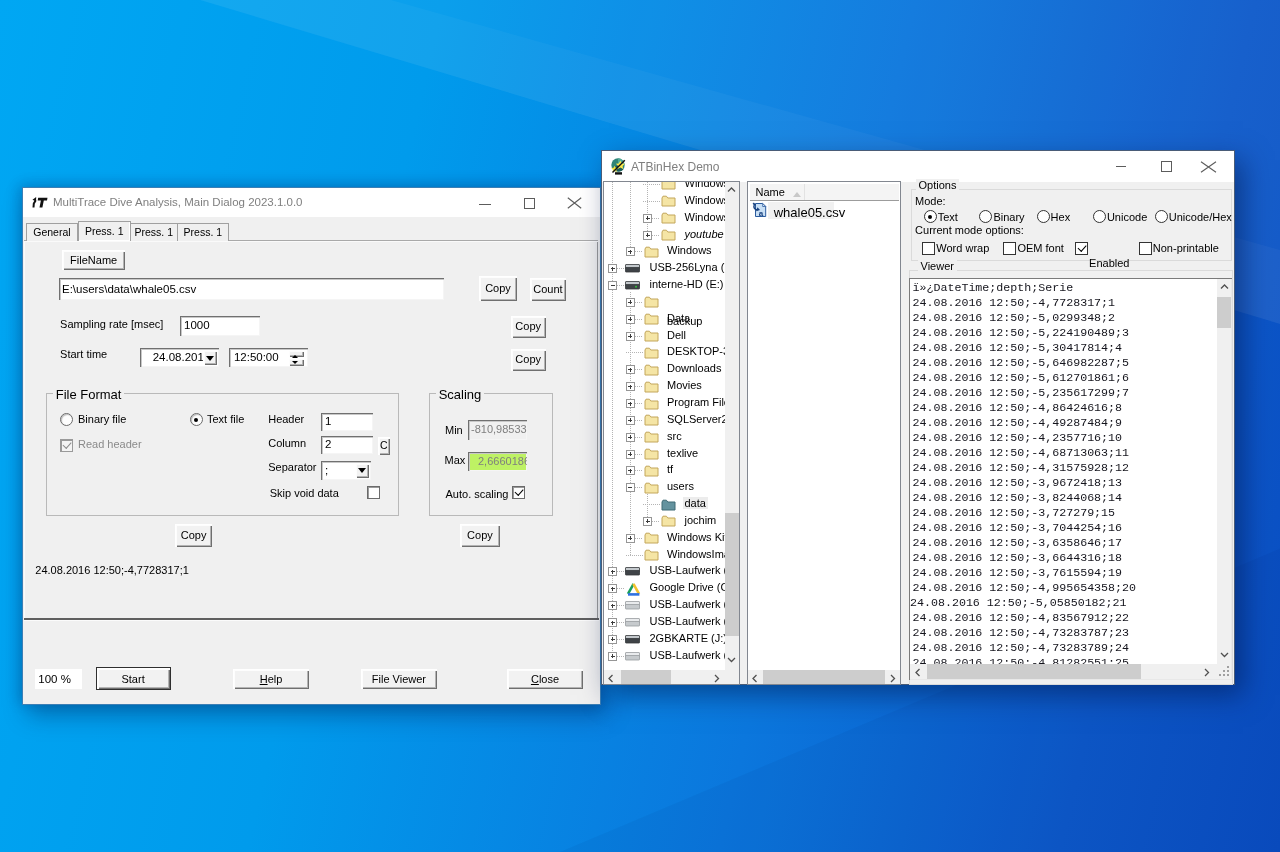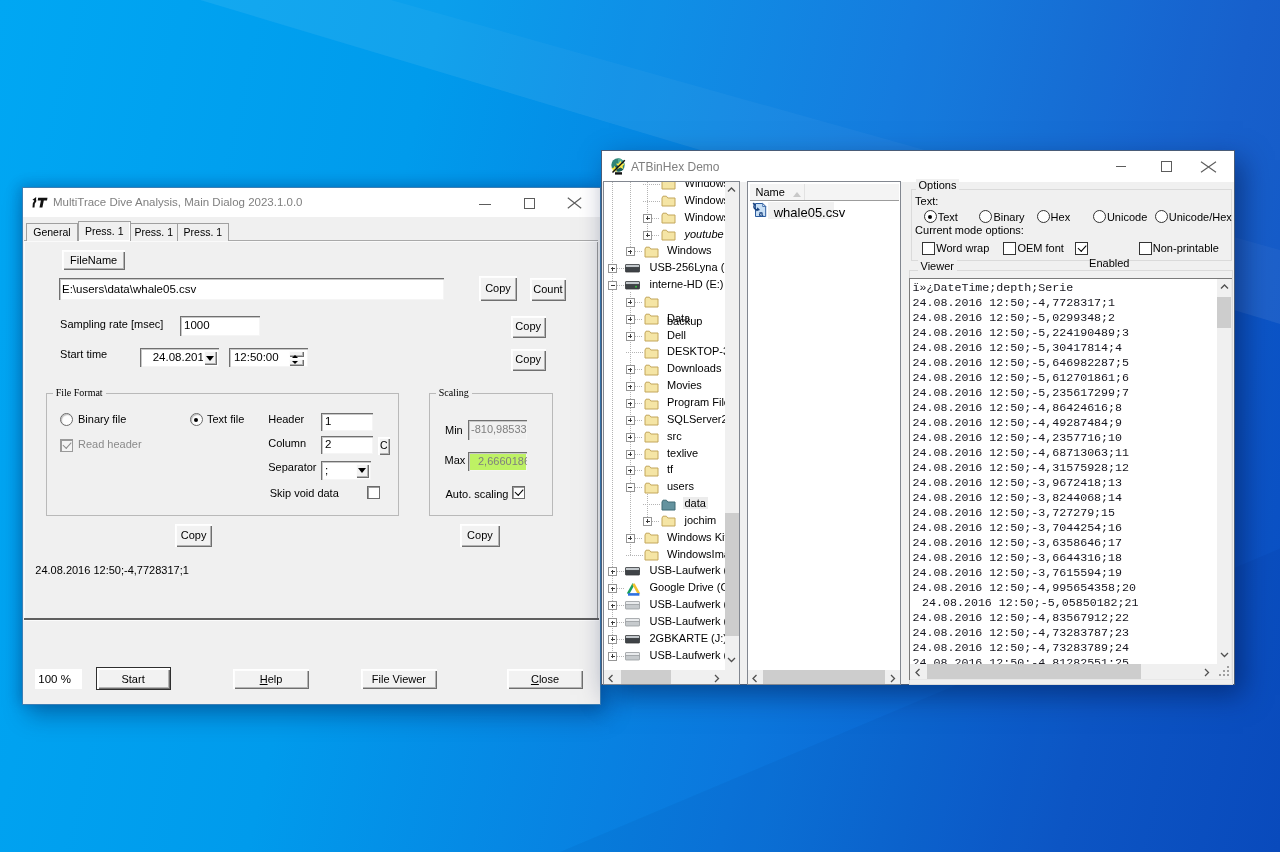--- a/index.html
+++ b/index.html
@@ -11,21 +11,21 @@
 .ttext{position:absolute;font-size:12px;color:#7f7f7f;white-space:nowrap;}
 
 .btn{position:absolute;background:#f2f2f2;
  box-shadow:inset 1px 1px 0 #ffffff, inset 2px 2px 0 #fdfdfd, inset -1px -1px 0 #6f6f6f, inset -2px -2px 0 #b4b4b4;
  font-size:11px;color:#000;text-align:center;}
 .edit{position:absolute;background:#fff;box-sizing:border-box;
  box-shadow:inset 1px 1px 0 #707070, inset 2px 2px 0 #c8c8c8, inset -1px -1px 0 #f5f5f5;
  font-size:11.5px;color:#000;white-space:nowrap;overflow:hidden;}
 .lbl{position:absolute;font-size:11px;color:#000;white-space:nowrap;}
 .grp{position:absolute;border:1px solid #b9b9b9;}
-.glab{position:absolute;top:-7px;background:#f0f0f0;font-size:10px;padding:0 3px;white-space:nowrap;font-family:Liberation Serif, serif;}
+.glab{position:absolute;top:-7px;background:#f0f0f0;font-size:13px;padding:0 3px;white-space:nowrap;}
 .radio{position:absolute;width:11px;height:11px;border-radius:50%;background:#fdfdfd;border:1px solid #6a6a6a;box-shadow:inset 1px 1px 1px rgba(0,0,0,.25);}
 .radio.on::after{content:"";position:absolute;left:3.5px;top:3.5px;width:4px;height:4px;border-radius:50%;background:#000;}
 .check{position:absolute;width:11px;height:11px;background:#fdfdfd;border:1px solid #6a6a6a;box-shadow:inset 1px 1px 0 #9a9a9a;}
 .check.on::after{content:"";position:absolute;left:2px;top:2px;width:6.5px;height:3.5px;border-left:1.7px solid #000;border-bottom:1.7px solid #000;transform:rotate(-48deg);}
 .check.dis{border-color:#9a9a9a;background:#f4f4f4;}
 .check.dis.on::after{border-color:#8c8c8c;}
 
 .trow{position:absolute;height:17px;font-size:11px;white-space:nowrap;}
 .pm{position:absolute;width:9px;height:9px;border:1px solid #969696;background:#fff;box-sizing:border-box;}
 .pm::before{content:"";position:absolute;left:1.5px;top:3px;width:4px;height:1px;background:#3c3c3c;}
@@ -442,21 +442,21 @@
       </svg>
  <div class="sbthumb" style="left:15px;top:487.5px;width:122px;height:14.5px;"></div>
  <svg class="chev" style="left:142px;top:491.5px;" width="6" height="9" viewBox="0 0 6 9">
         <path d="M1 1 L4.5 4.5 L1 8" fill="none" stroke="#505050" stroke-width="1.3"></path>
       </svg>
 </div>
 
  <div class="abs" id="opts" style="left:299px;top:31px;width:333px;height:502px;background:#f0f0f0;">
  <div class="abs" style="left:10px;top:7px;width:319px;height:70px;border:1px solid #dadada;"></div>
  <span class="abs" style="left:14.5px;top:-3px;font-size:11px;background:#f0f0f0;padding:0 3px;">Options</span>
- <span class="abs" style="left:14.1px;top:12.5px;font-size:11px;">Text:</span>
+ <span class="abs" style="left:14.1px;top:12.5px;font-size:11px;">Mode:</span>
  <span class="radio on" style="left:22.6px;top:28.3px;background:#fff;box-shadow:none;border-color:#333;"></span>
  <span class="abs" style="left:36.7px;top:28.8px;font-size:11px;">Text</span>
  <span class="radio" style="left:78.3px;top:28.3px;background:#fff;box-shadow:none;border-color:#333;"></span>
  <span class="abs" style="left:92.4px;top:28.8px;font-size:11px;">Binary</span>
  <span class="radio" style="left:135.5px;top:28.3px;background:#fff;box-shadow:none;border-color:#333;"></span>
  <span class="abs" style="left:149.6px;top:28.8px;font-size:11px;">Hex</span>
  <span class="radio" style="left:191.8px;top:28.3px;background:#fff;box-shadow:none;border-color:#333;"></span>
  <span class="abs" style="left:205.9px;top:28.8px;font-size:11px;">Unicode</span>
  <span class="radio" style="left:253.7px;top:28.3px;background:#fff;box-shadow:none;border-color:#333;"></span>
  <span class="abs" style="left:267.8px;top:28.8px;font-size:11px;">Unicode/Hex</span>
@@ -488,21 +488,21 @@
   <div class="vline" style="left:2.5px;top:165.8px;">24.08.2016 12:50;-4,68713063;11</div>
   <div class="vline" style="left:2.5px;top:180.8px;">24.08.2016 12:50;-4,31575928;12</div>
   <div class="vline" style="left:2.5px;top:195.8px;">24.08.2016 12:50;-3,9672418;13</div>
   <div class="vline" style="left:2.5px;top:210.8px;">24.08.2016 12:50;-3,8244068;14</div>
   <div class="vline" style="left:2.5px;top:225.8px;">24.08.2016 12:50;-3,727279;15</div>
   <div class="vline" style="left:2.5px;top:240.8px;">24.08.2016 12:50;-3,7044254;16</div>
   <div class="vline" style="left:2.5px;top:255.8px;">24.08.2016 12:50;-3,6358646;17</div>
   <div class="vline" style="left:2.5px;top:270.8px;">24.08.2016 12:50;-3,6644316;18</div>
   <div class="vline" style="left:2.5px;top:285.8px;">24.08.2016 12:50;-3,7615594;19</div>
   <div class="vline" style="left:2.5px;top:300.8px;">24.08.2016 12:50;-4,995654358;20</div>
-  <div class="vline" style="left:12px;top:315.8px;">24.08.2016 12:50;-5,05850182;21</div>
+  <div class="vline" style="left:0;top:315.8px;">24.08.2016 12:50;-5,05850182;21</div>
   <div class="vline" style="left:2.5px;top:330.8px;">24.08.2016 12:50;-4,83567912;22</div>
   <div class="vline" style="left:2.5px;top:345.8px;">24.08.2016 12:50;-4,73283787;23</div>
   <div class="vline" style="left:2.5px;top:360.8px;">24.08.2016 12:50;-4,73283789;24</div>
   <div class="vline" style="left:2.5px;top:375.8px;">24.08.2016 12:50;-4,81282551;25</div>
   </div>
   <div class="sbtrack" style="left:307.5px;top:1px;width:14.5px;height:384px;"></div>
   <svg class="chev" style="left:310.5px;top:6px;" width="9" height="6" viewBox="0 0 9 6">
           <path d="M1 4.5 L4.5 1 L8 4.5" fill="none" stroke="#505050" stroke-width="1.3"></path>
         </svg>
   <div class="sbthumb" style="left:307.5px;top:19px;width:14.5px;height:31px;"></div>

